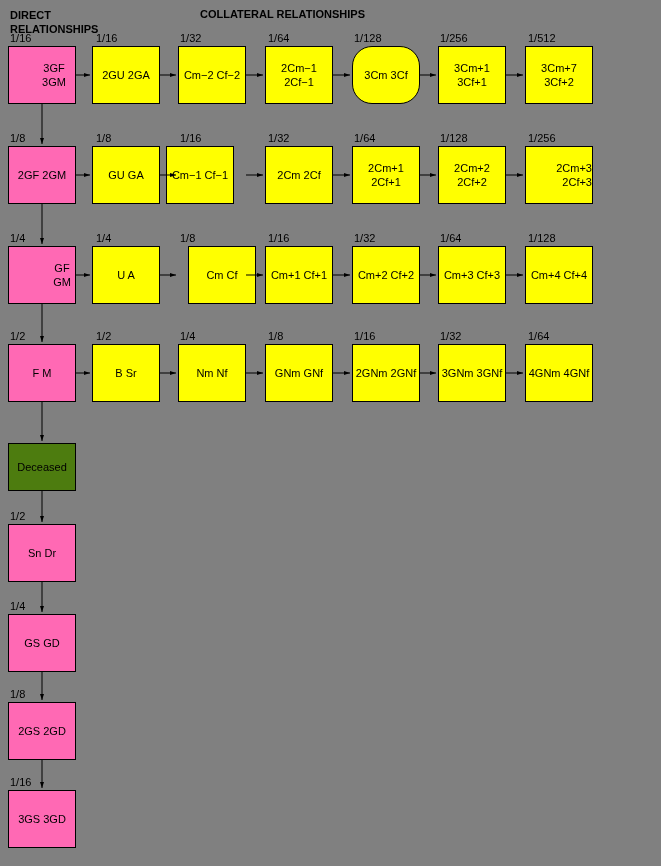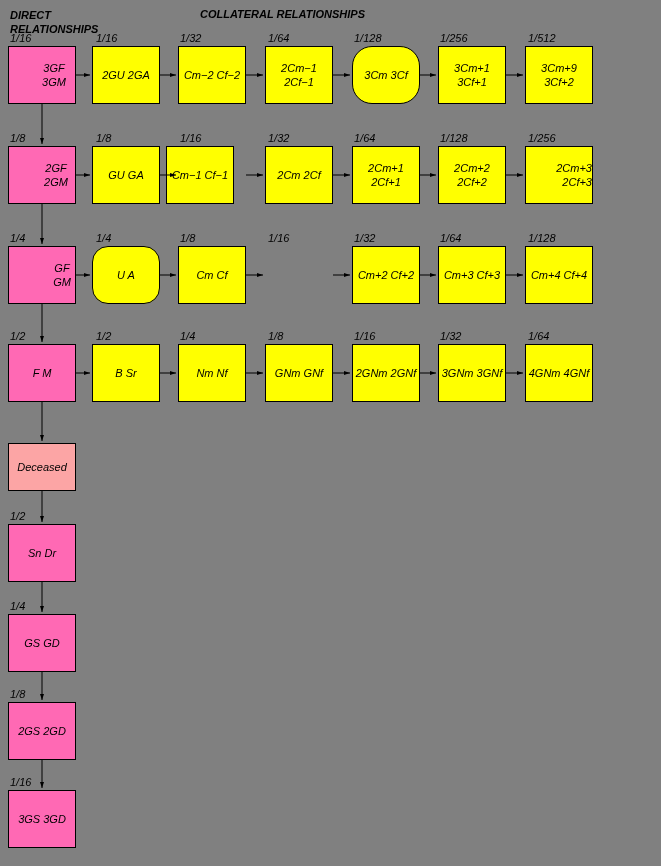--- a/index.html
+++ b/index.html
@@ -8,21 +8,20 @@
       font-family: Arial, sans-serif;
       font-size: 11px;
       width: 661px;
       min-height: 866px;
       position: relative;
     }
     .container {
       position: relative;
       width: 563px;
       padding: 8px;
-      font-style: italic;
     }
     .pink-box {
       background: #FF69B4;
       border: 1px solid #000;
       width: 68px;
       height: 58px;
       display: flex;
       align-items: center;
       justify-content: center;
       text-align: center;
@@ -53,21 +52,21 @@
     }
     
     svg.arrows {
       position: absolute;
       top: 0;
       left: 0;
       width: 661px;
       pointer-events: none;
     }
     .deceased-box {
-      background: #fca5a5;
+      background: #4d7c0f;
       border: 1px solid #000;
       width: 68px;
       height: 48px;
       display: flex;
       align-items: center;
       justify-content: center;
       text-align: center;
       font-size: 11px;
       position: absolute;
     }
@@ -96,32 +95,32 @@
   <div class="yellow-box" style="top:46px; left:92px;">2GU
 2GA</div>
   <div class="yellow-box" style="top:46px; left:178px;">Cm−2
 Cf−2</div>
   <div class="yellow-box" style="top:46px; left:265px;">2Cm−1
 2Cf−1</div>
   <div class="yellow-box" style="top:46px; left:352px;border-radius:20px;">3Cm
 3Cf</div>
   <div class="yellow-box" style="top:46px; left:438px;">3Cm+1
 3Cf+1</div>
-  <div class="yellow-box" style="top:46px; left:525px;">3Cm+9
+  <div class="yellow-box" style="top:46px; left:525px;">3Cm+7
 3Cf+2</div>
 
   <span class="fraction-label" style="top:132px; left:10px;">1/8</span>
   <span class="fraction-label" style="top:132px; left:96px;">1/8</span>
   <span class="fraction-label" style="top:132px; left:180px;">1/16</span>
   <span class="fraction-label" style="top:132px; left:268px;">1/32</span>
   <span class="fraction-label" style="top:132px; left:354px;">1/64</span>
   <span class="fraction-label" style="top:132px; left:440px;">1/128</span>
   <span class="fraction-label" style="top:132px; left:528px;">1/256</span>
 
-  <div class="pink-box" style="top:146px; left:8px;padding-left:28px;">2GF
+  <div class="pink-box" style="top:146px; left:8px;">2GF
 2GM</div>
   <div class="yellow-box" style="top:146px; left:92px;">GU
 GA</div>
   <div class="yellow-box" style="top:146px; left:166px;">Cm−1
 Cf−1</div>
   <div class="yellow-box" style="top:146px; left:265px;">2Cm
 2Cf</div>
   <div class="yellow-box" style="top:146px; left:352px;">2Cm+1
 2Cf+1</div>
   <div class="yellow-box" style="top:146px; left:438px;">2Cm+2
@@ -132,24 +131,26 @@
   <span class="fraction-label" style="top:232px; left:10px;">1/4</span>
   <span class="fraction-label" style="top:232px; left:96px;">1/4</span>
   <span class="fraction-label" style="top:232px; left:180px;">1/8</span>
   <span class="fraction-label" style="top:232px; left:268px;">1/16</span>
   <span class="fraction-label" style="top:232px; left:354px;">1/32</span>
   <span class="fraction-label" style="top:232px; left:440px;">1/64</span>
   <span class="fraction-label" style="top:232px; left:528px;">1/128</span>
 
   <div class="pink-box" style="top:246px; left:8px;padding-left:40px;">GF
 GM</div>
-  <div class="yellow-box" style="top:246px; left:92px;border-radius:16px;">U
+  <div class="yellow-box" style="top:246px; left:92px;">U
 A</div>
-  <div class="yellow-box" style="top:246px; left:178px;">Cm
+  <div class="yellow-box" style="top:246px; left:188px;">Cm
 Cf</div>
+  <div class="yellow-box" style="top:246px; left:265px;">Cm+1
+Cf+1</div>
   <div class="yellow-box" style="top:246px; left:352px;">Cm+2
 Cf+2</div>
   <div class="yellow-box" style="top:246px; left:438px;">Cm+3
 Cf+3</div>
   <div class="yellow-box" style="top:246px; left:525px;">Cm+4
 Cf+4</div>
 
   <span class="fraction-label" style="top:330px; left:10px;">1/2</span>
   <span class="fraction-label" style="top:330px; left:96px;">1/2</span>
   <span class="fraction-label" style="top:330px; left:180px;">1/4</span>

